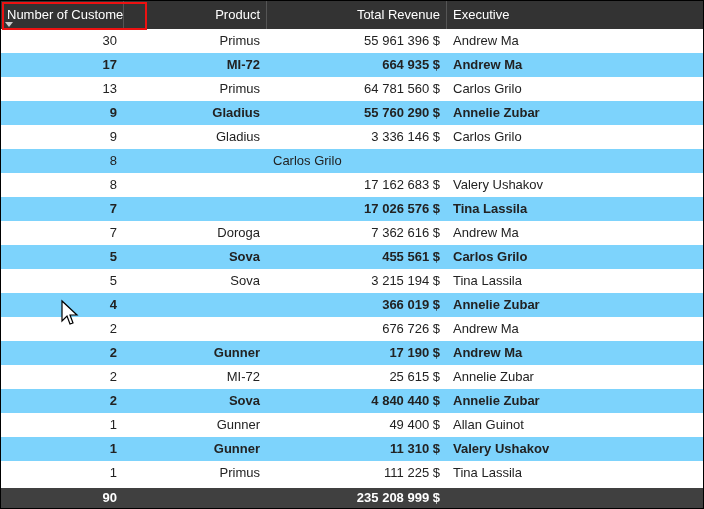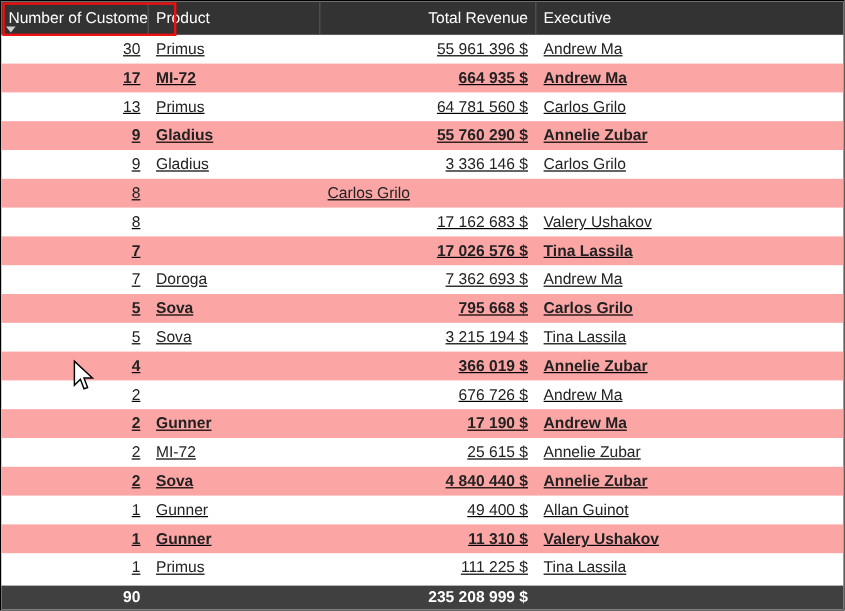--- a/index.html
+++ b/index.html
@@ -40,36 +40,35 @@
     position: absolute;
     left: 4px; bottom: 2px;
     border-left: 4px solid transparent;
     border-right: 4px solid transparent;
     border-top: 5px solid #ccc;
   }
   .hcell.last { border-right: none; }
 
   
   .c1 { width: 123px; text-align: right; }
-  .c2 { width: 143px; }
+  .c2 { width: 143px; text-align: right; }
   .c3 { width: 180px; text-align: right; }
   .c4 { flex: 1; }
 
   .body {
     height: calc(100% - 28px - 20px);
     overflow: hidden;
-    text-decoration: underline;
   }
   .row {
     display: flex;
     height: 24px;
     align-items: center;
     color: #222;
   }
-  .row.alt { background: #fca5a5; }
+  .row.alt { background: #7dd3fc; }
   .row.bold .cell { font-weight: 600; }
   .cell {
     padding: 0 6px;
     height: 100%;
     line-height: 24px;
     border-right: 1px solid transparent;
     overflow: hidden;
     white-space: nowrap;
   }
   .footer-row {
@@ -155,27 +154,27 @@
       </div>
       <div class="row alt bold">
         <div class="cell c1">7</div>
         <div class="cell c2"></div>
         <div class="cell c3">17 026 576 $</div>
         <div class="cell c4">Tina Lassila</div>
       </div>
       <div class="row">
         <div class="cell c1">7</div>
         <div class="cell c2">Doroga</div>
-        <div class="cell c3">7 362 693 $</div>
+        <div class="cell c3">7 362 616 $</div>
         <div class="cell c4">Andrew Ma</div>
       </div>
       <div class="row alt bold">
         <div class="cell c1">5</div>
         <div class="cell c2">Sova</div>
-        <div class="cell c3">795 668 $</div>
+        <div class="cell c3">455 561 $</div>
         <div class="cell c4">Carlos Grilo</div>
       </div>
       <div class="row">
         <div class="cell c1">5</div>
         <div class="cell c2">Sova</div>
         <div class="cell c3">3 215 194 $</div>
         <div class="cell c4">Tina Lassila</div>
       </div>
       <div class="row alt bold">
         <div class="cell c1">4</div>

